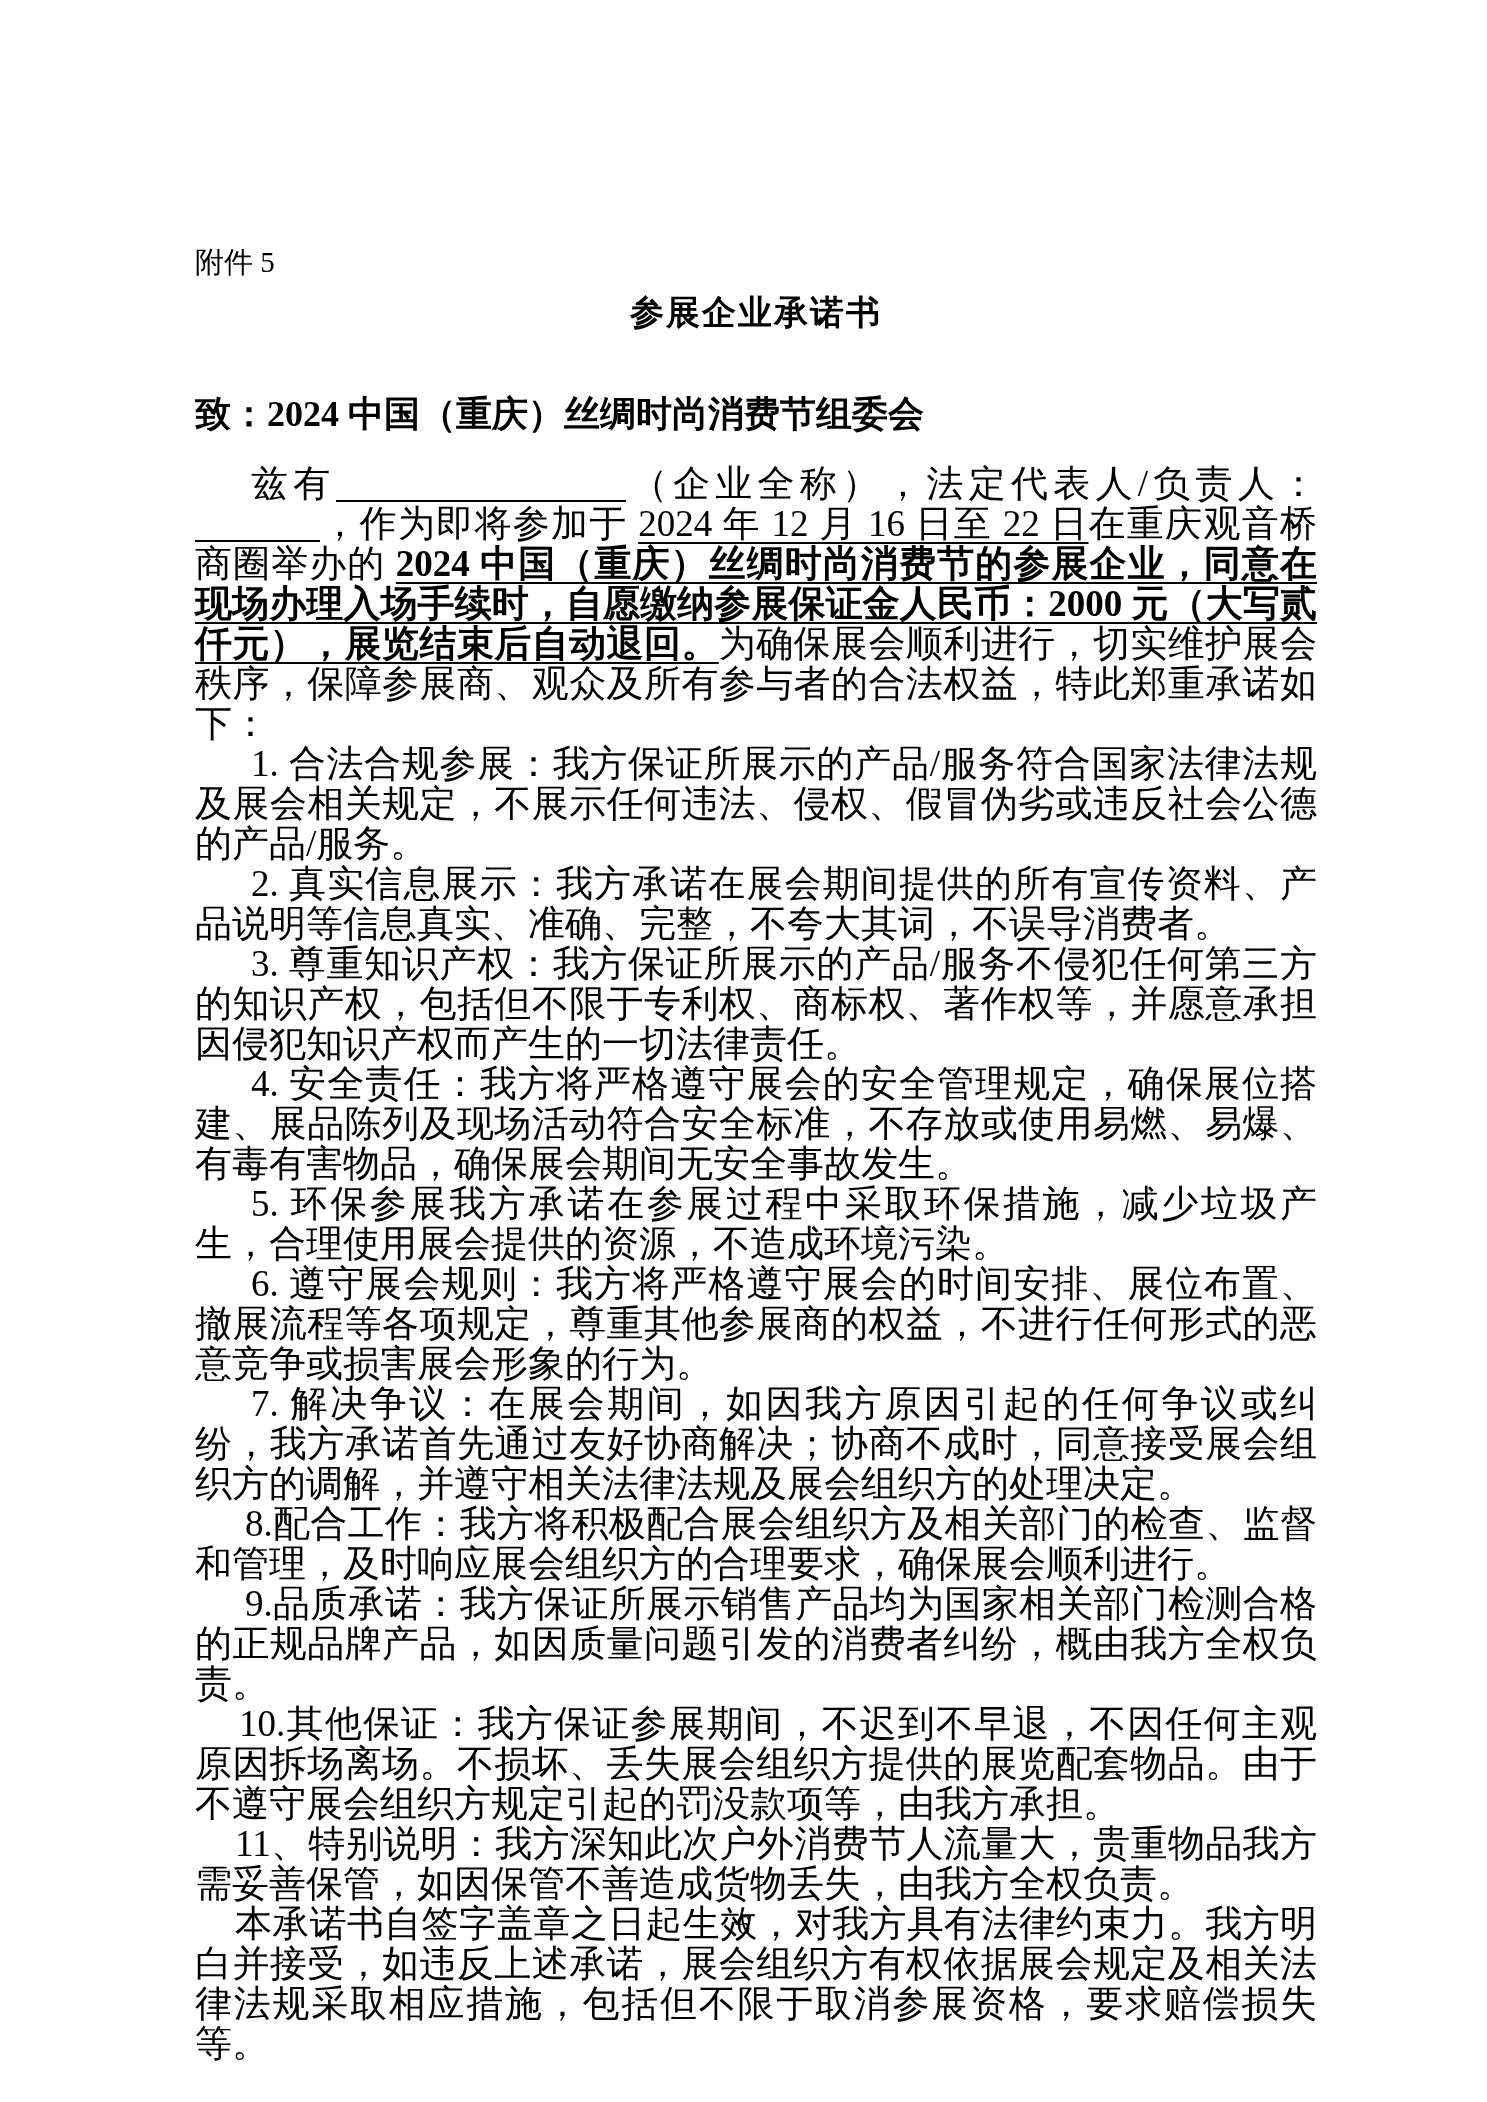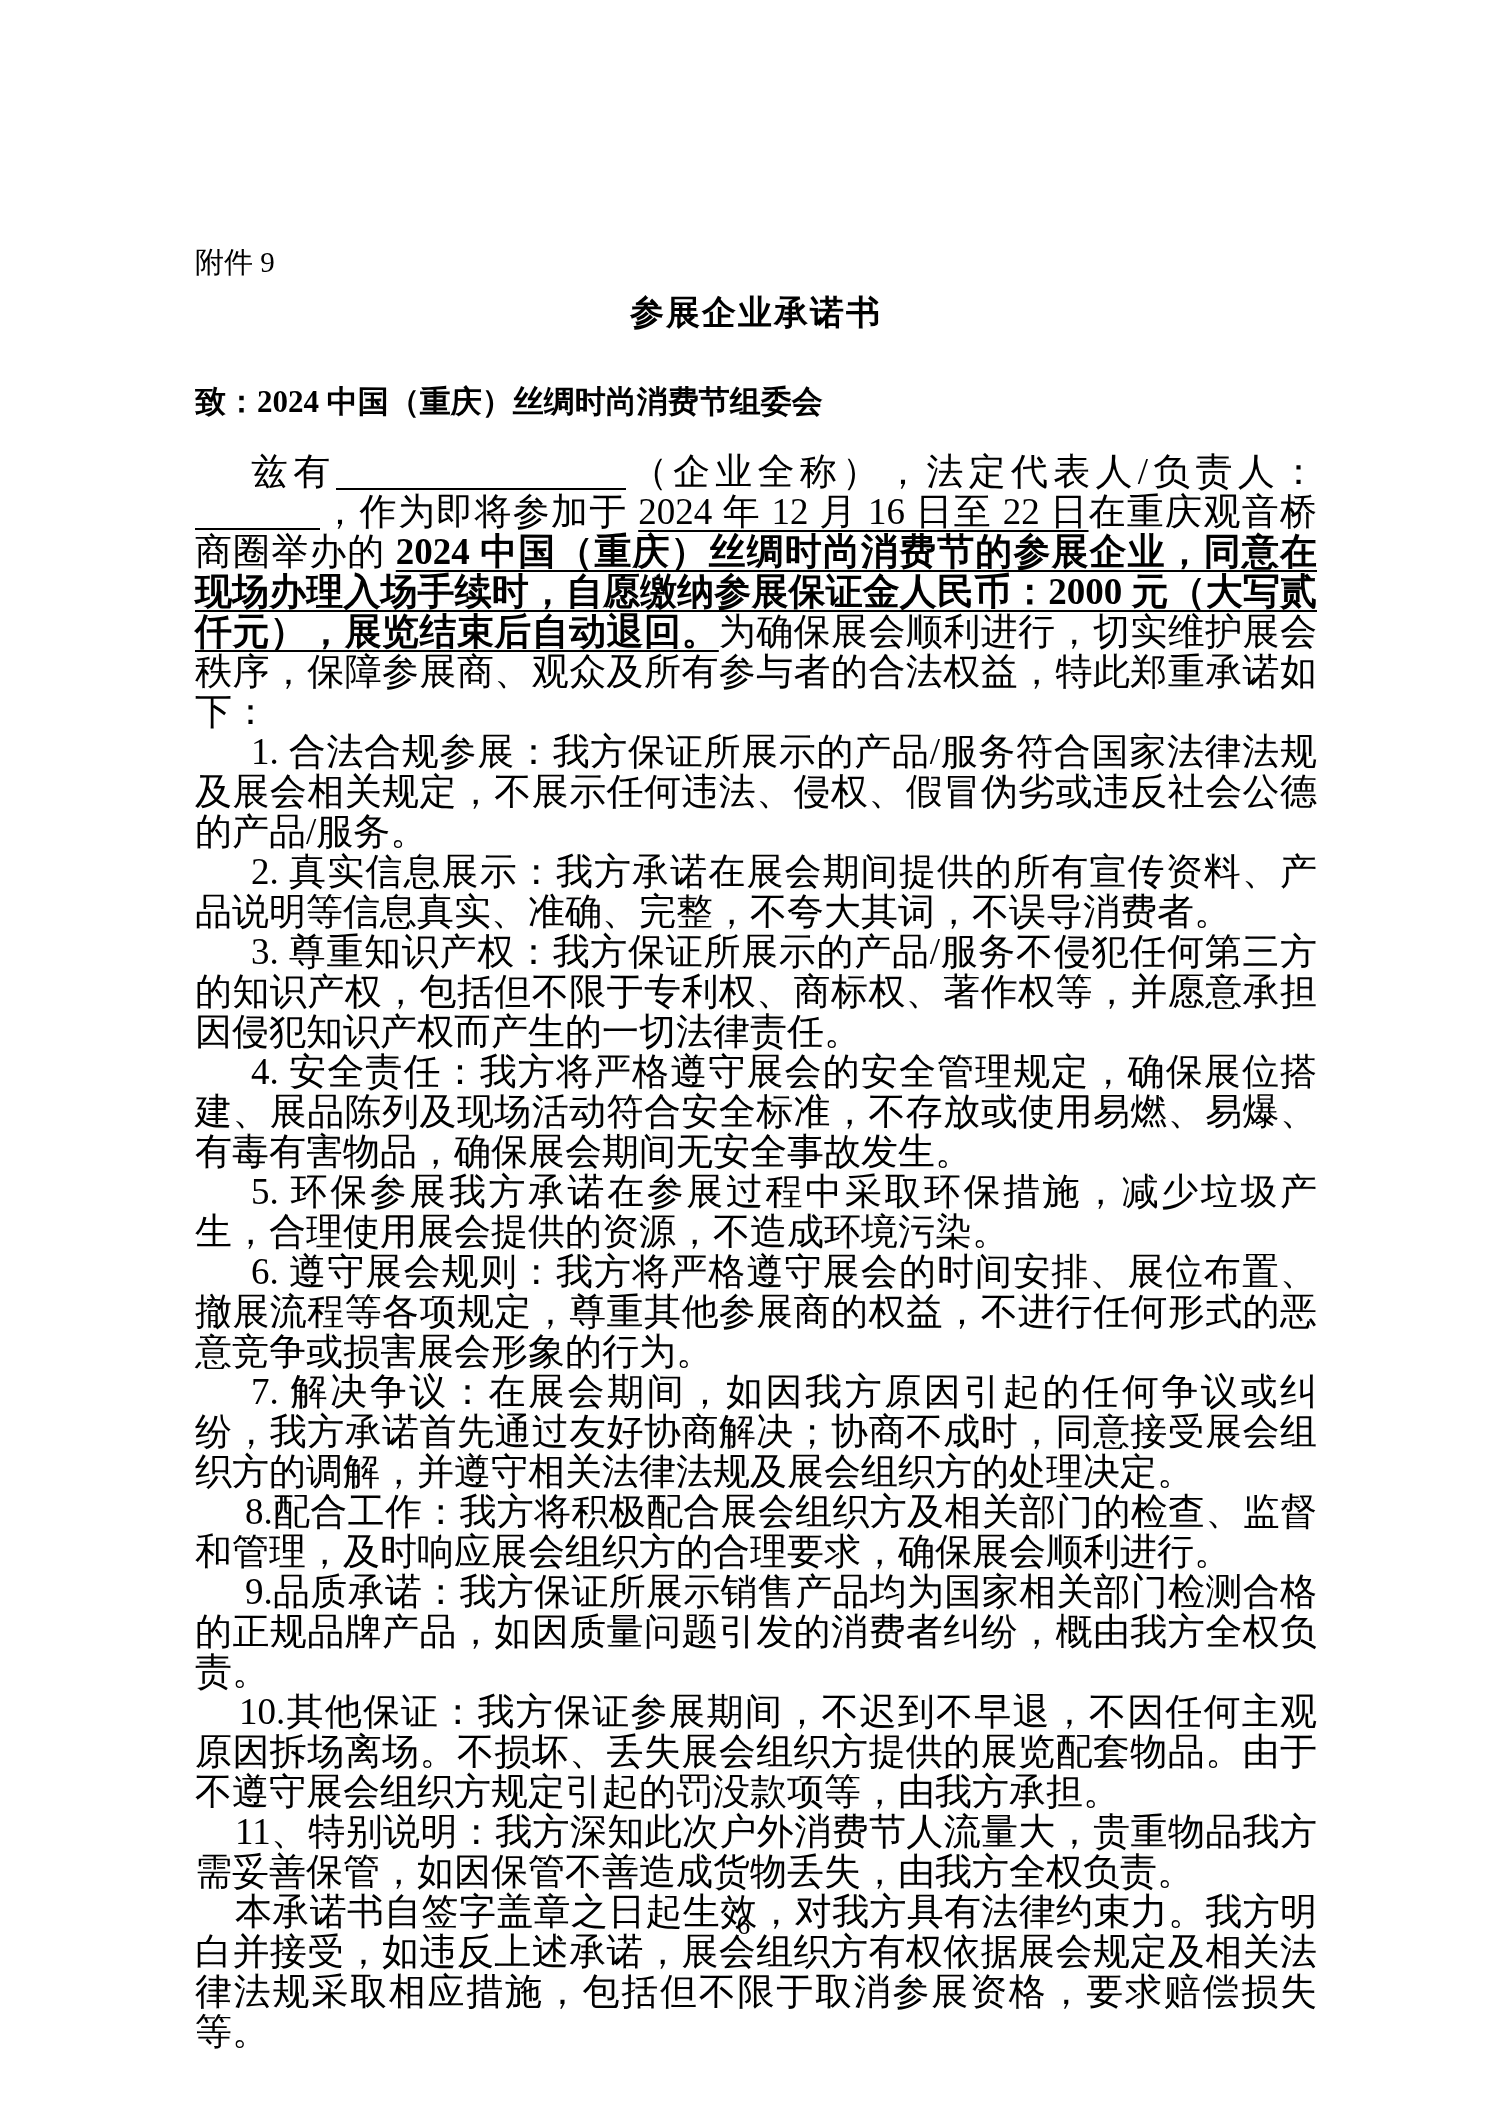--- a/index.html
+++ b/index.html
@@ -25,22 +25,22 @@
   .doc-title {
     margin: 8px 0 0 0;
     font-family: "Liberation Sans", "DejaVu Sans", sans-serif;
     font-weight: 700;
     font-size: 34px;
     line-height: 44px;
     text-align: center;
     letter-spacing: 2px;
   }
   .recipient {
-    margin-top: 48px;
-    font-size: 31px;
+    margin-top: 60px;
+    font-size: 36px;
     line-height: 40px;
     font-weight: 700;
   }
   .body-text {
     margin-top: 30px;
     width: 1122px;
     font-size: 37px;
     line-height: 40px;
     text-align: justify;
   }
@@ -84,21 +84,21 @@
     width: 1487px;
     text-align: center;
     font-size: 27px;
   }
 </style>
 </head>
 <body>
 
 <div class="page">
 
-  <div class="attachment">附件 9</div>
+  <div class="attachment">附件 5</div>
 
   <h1 class="doc-title">参展企业承诺书</h1>
 
   <div class="recipient">致：2024 中国（重庆）丝绸时尚消费节组委会</div>
 
   <div class="body-text">
 
     <p class="intro indent-a"><span>兹有</span><span class="blank blank-company"></span><span>（企业全称），法定代表人/负责人：</span><span class="blank blank-rep"></span><span>，作为即将参加于 </span><span class="u">2024 年 12 月 16 日至 22 日</span><span>在重庆观音桥商圈举办的 </span><span class="bu">2024 中国（重庆）丝绸时尚消费节的参展企业，同意在现场办理入场手续时，自愿缴纳参展保证金人民币：2000 元（大写贰仟元），展览结束后自动退回。</span><span>为确保展会顺利进行，切实维护展会秩序，保障参展商、观众及所有参与者的合法权益，特此郑重承诺如下：</span></p>
 
     <p class="item indent-a">1. 合法合规参展：我方保证所展示的产品/服务符合国家法律法规及展会相关规定，不展示任何违法、侵权、假冒伪劣或违反社会公德的产品/服务。</p>

